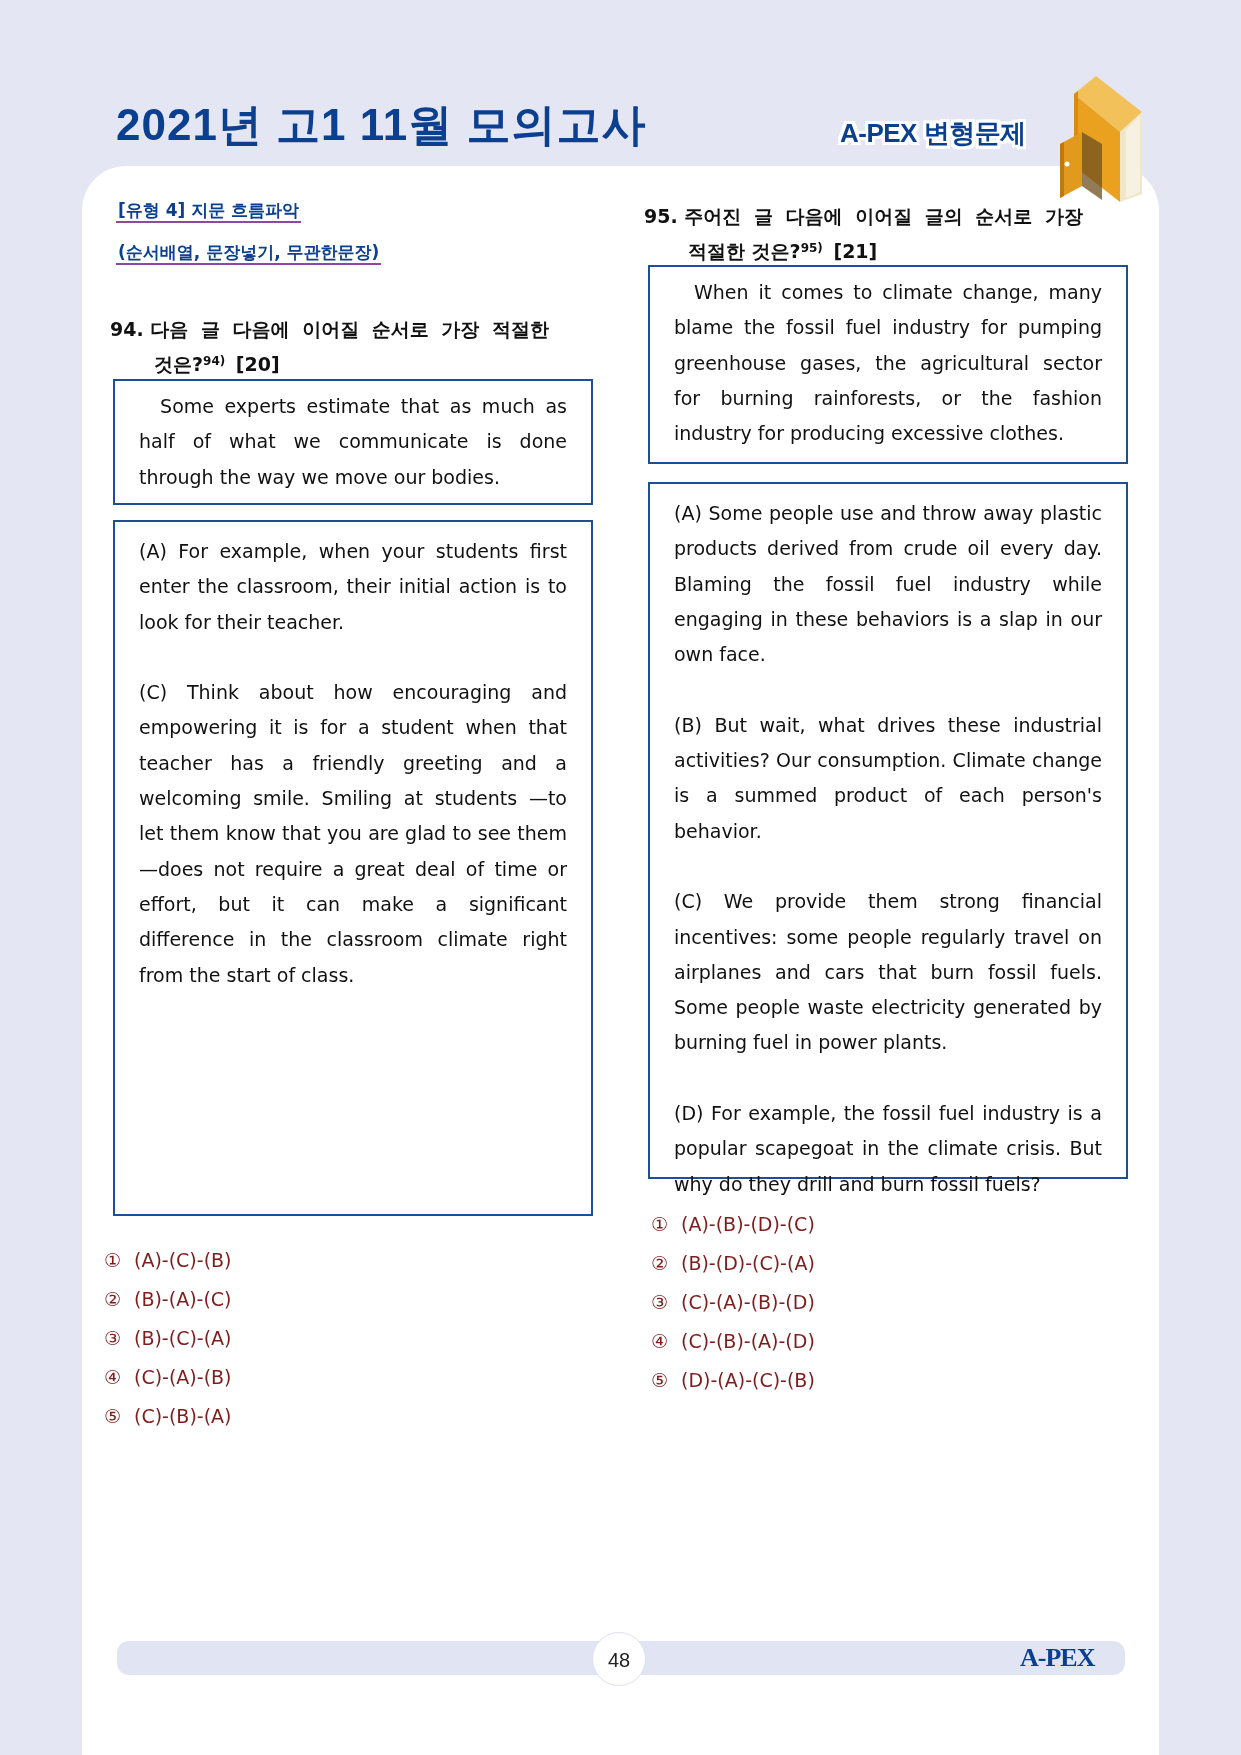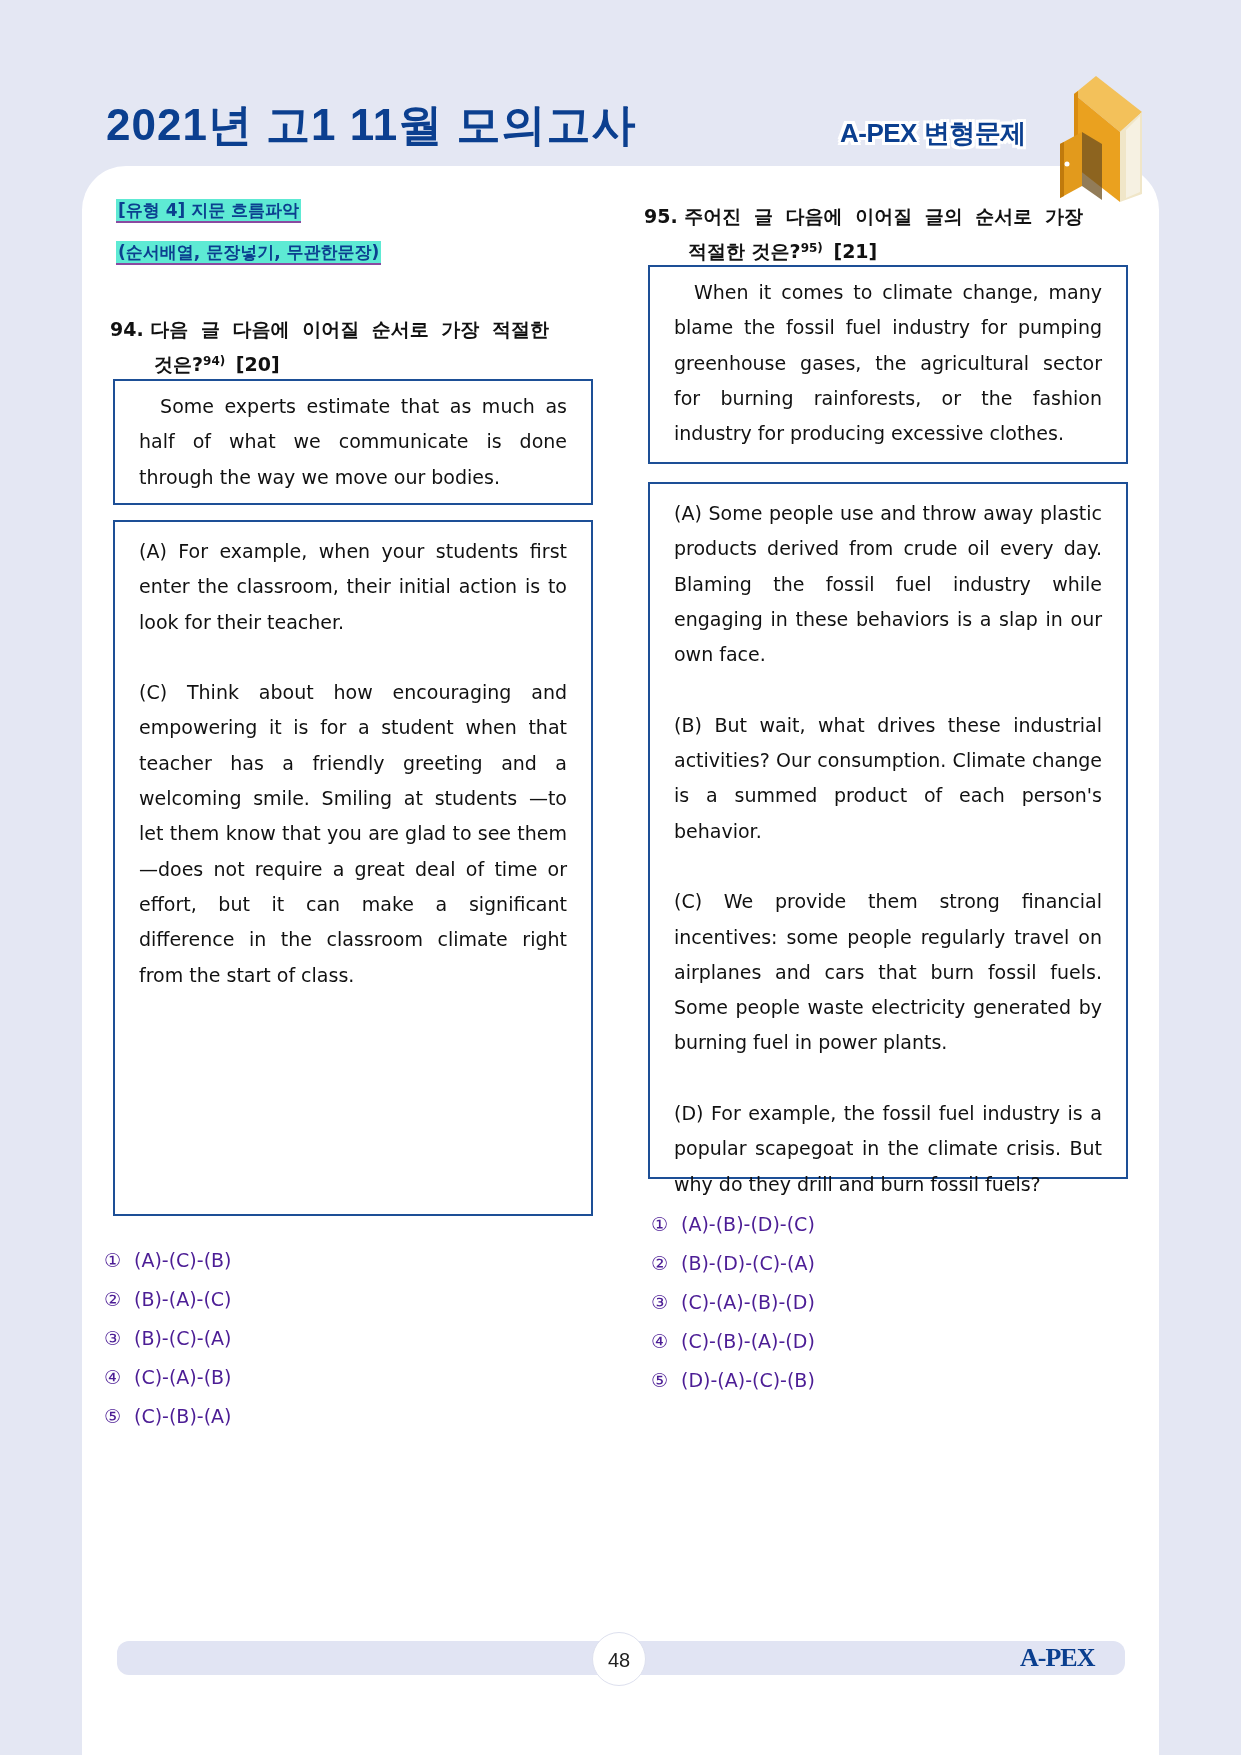--- a/index.html
+++ b/index.html
@@ -4,55 +4,55 @@
 <style>
   * { box-sizing: border-box; margin: 0; padding: 0; }
   html, body { width: 1241px; height: 1755px; overflow: hidden; }
   body {
     background: #e4e7f3;
     font-family: "DejaVu Sans", "Liberation Sans", sans-serif;
     color: #111;
     position: relative;
   }
   .page-title {
-    position: absolute; left: 106px; top: 96px;
+    position: absolute; left: 116px; top: 96px;
     font-family: "Liberation Sans", "DejaVu Sans", sans-serif;
     font-weight: bold; font-size: 44px; letter-spacing: 1px;
     color: #0b3f8f;
     text-align: right;
   }
   .brand-tag {
     position: absolute; left: 840px; top: 116px;
     font-family: "Liberation Sans", "DejaVu Sans", sans-serif;
     font-weight: bold; font-size: 26px; color: #0b3f8f;
     text-shadow: -3px -3px 0 #fff, 3px -3px 0 #fff, -3px 3px 0 #fff, 3px 3px 0 #fff, 0 3px 0 #fff, 0 -3px 0 #fff, 3px 0 0 #fff, -3px 0 0 #fff;
     letter-spacing: -0.5px;
     z-index: 3;
   }
   .book-icon { position: absolute; left: 1056px; top: 74px; width: 92px; height: 130px; z-index: 3; }
   .card {
     position: absolute; left: 82px; top: 166px; width: 1077px; height: 1600px;
     background: #fff; border-radius: 44px 44px 0 0;
   }
   .cat {
     position: absolute; font-size: 17px; font-weight: bold; color: #0b3f8f;
-    background: #5eead4; border-bottom: 2px solid #8a4aa0; padding: 0 2px; line-height: 22px;
+    background: #ffffff; border-bottom: 2px solid #8a4aa0; padding: 0 2px; line-height: 22px;
   }
   .qtitle {
     position: absolute; font-size: 19px; font-weight: bold; color: #111; line-height: 32px;
   }
   .qtitle sup { font-size: 12px; vertical-align: 6px; }
   .box {
     position: absolute; border: 2px solid #1d4f96; background: #fff;
     font-size: 19px; line-height: 35.3px; text-align: justify; color: #111;
     padding: 8px 24px 8px 24px;
   }
   .box p { margin: 0; }
   .box p + p { margin-top: 35.3px; }
-  .opts { position: absolute; font-size: 19px; line-height: 39px; color: #4c1d95; }
+  .opts { position: absolute; font-size: 19px; line-height: 39px; color: #7f1d1d; }
   .opt .mark { display: inline-block; width: 30px; font-size: 19px; }
   .footer-bar {
     position: absolute; left: 117px; top: 1641px; width: 1008px; height: 34px;
     background: #e1e4f3; border-radius: 12px;
   }
   .page-num {
     position: absolute; left: 592px; top: 1648px; width: 54px; height: 54px;
     margin-top: -16px; border-radius: 50%; background: #fff; border: 1px solid #dde0ee;
     text-align: center; line-height: 54px; font-size: 20px; color: #222;
     font-family: "Liberation Sans", sans-serif;

